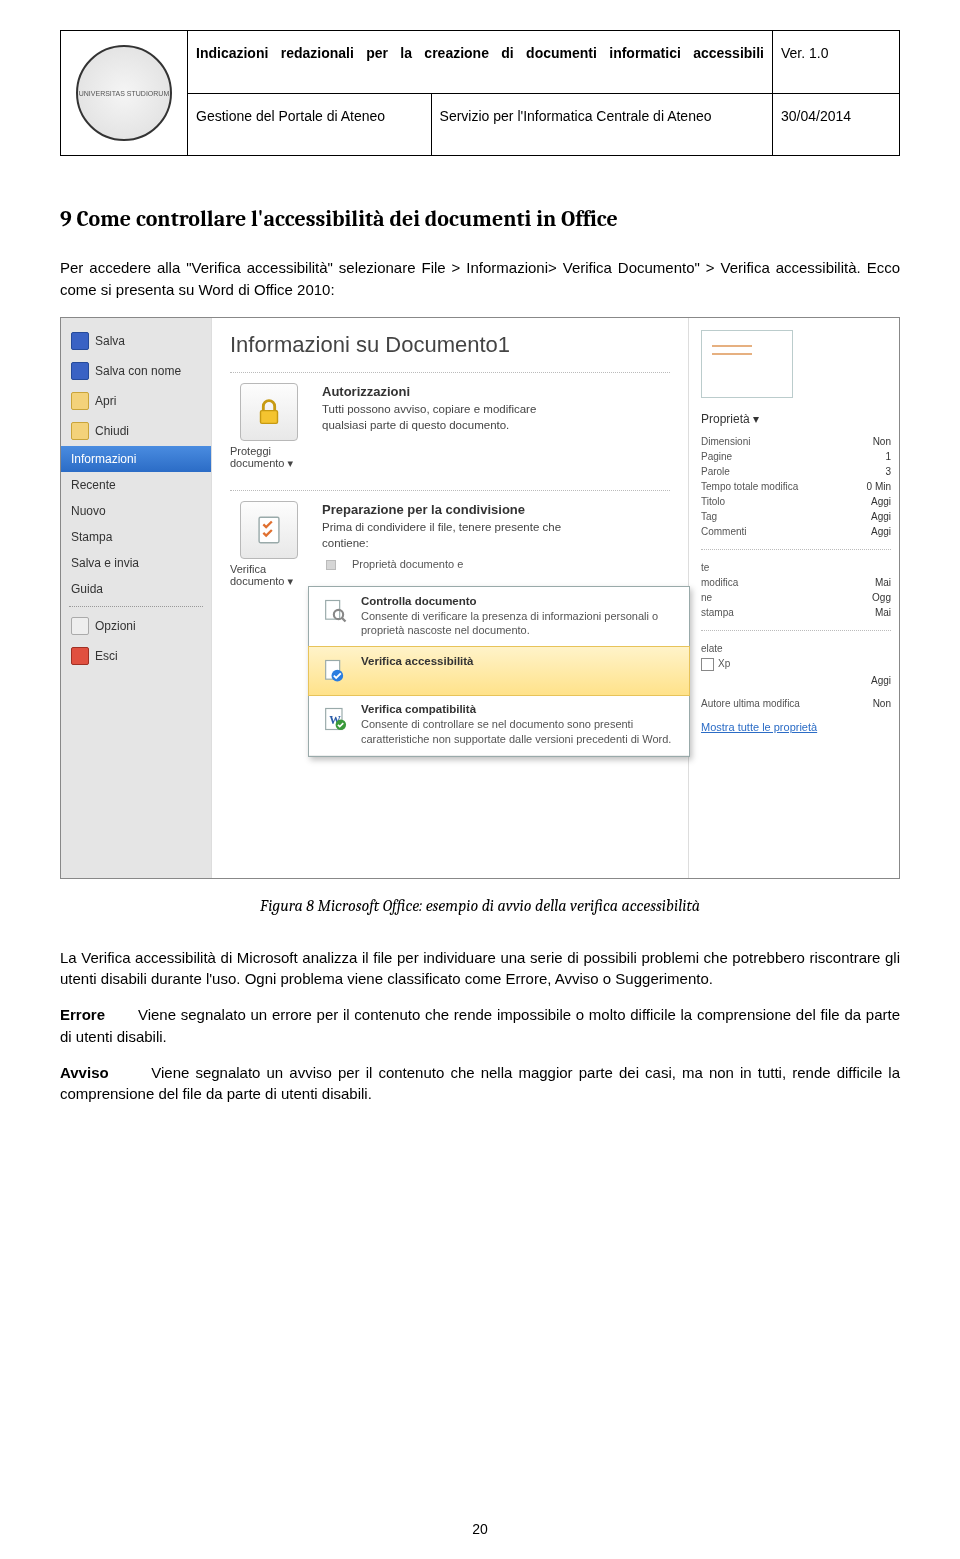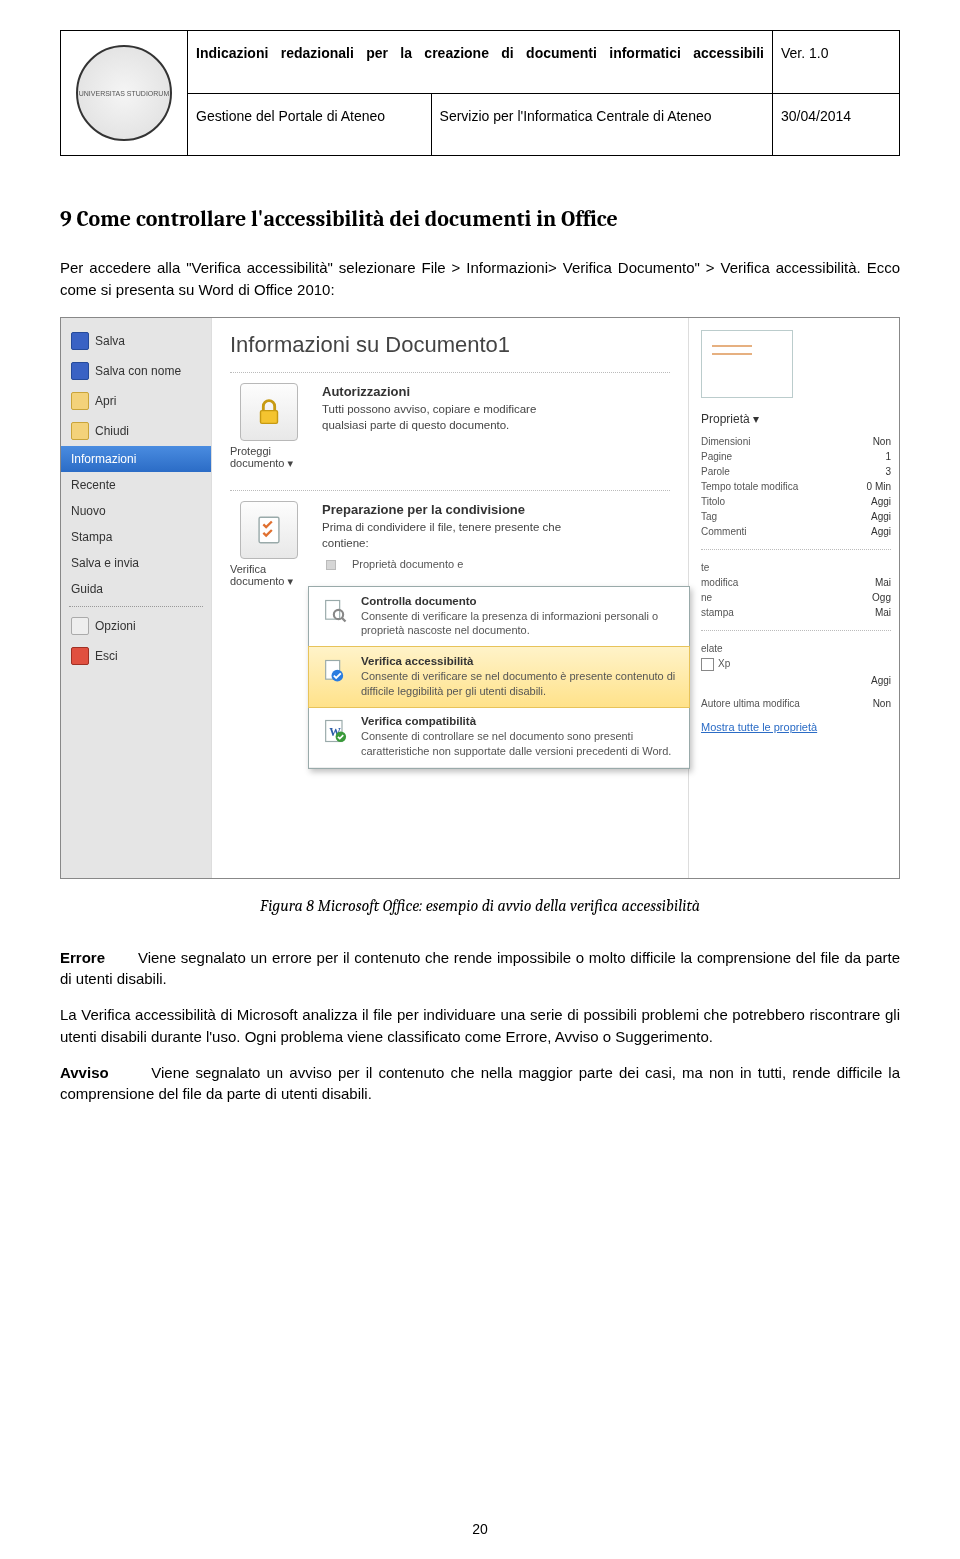--- a/index.html
+++ b/index.html
@@ -178,21 +178,21 @@
             <div><b>Controlla documento</b><span>Consente di verificare la presenza di informazioni personali o proprietà nascoste nel documento.</span></div>
           </div>
           <div class="menu-it hi">
             <div class="menu-ico">
                 <svg width="28" height="28" viewBox="0 0 24 24">
                   <rect x="4" y="3" width="12" height="16" fill="#fff" stroke="#9aa"></rect>
                   <circle cx="14" cy="16" r="5" fill="#2b7de0"></circle>
                   <path d="M11 16l2 2 4-4" stroke="#fff" stroke-width="1.6" fill="none"></path>
                 </svg>
               </div>
-            <div><b>Verifica accessibilità</b><span>Consente di verificare se nel documento è presente contenuto di difficile leggibilità per gli utenti disabili.</span></div>
+            <div><b>Verifica accessibilità</b></div>
           </div>
           <div class="menu-it">
             <div class="menu-ico">
                 <svg width="28" height="28" viewBox="0 0 24 24">
                   <rect x="4" y="3" width="14" height="18" fill="#fff" stroke="#9aa"></rect>
                   <text x="12" y="16" text-anchor="middle" font-size="10" font-family="Georgia" fill="#2b5ca8" font-weight="bold">W</text>
                   <circle cx="17" cy="17" r="4.5" fill="#3a9a3a"></circle>
                   <path d="M14.5 17l1.6 1.6 3-3" stroke="#fff" stroke-width="1.4" fill="none"></path>
                 </svg>
               </div>
@@ -270,18 +270,18 @@
             <span>Autore ultima modifica</span>
             <span class="v">Non</span>
           </div>
         <span class="plink">Mostra tutte le proprietà</span>
       </div>
     </div>
   </div>
 
   <p class="caption">Figura 8 Microsoft Office: esempio di avvio della verifica accessibilità</p>
 
+  <p class="just">La Verifica accessibilità di Microsoft analizza il file per individuare una serie di possibili problemi che potrebbero riscontrare gli utenti disabili durante l'uso. Ogni problema viene classificato come Errore, Avviso o Suggerimento.</p>
   <p class="just"><b>Errore</b>&nbsp;&nbsp;&nbsp;&nbsp;&nbsp;&nbsp;&nbsp;<span>Viene segnalato un errore per il contenuto che rende impossibile o molto difficile la comprensione del file da parte di utenti disabili.</span></p>
-  <p class="just">La Verifica accessibilità di Microsoft analizza il file per individuare una serie di possibili problemi che potrebbero riscontrare gli utenti disabili durante l'uso. Ogni problema viene classificato come Errore, Avviso o Suggerimento.</p>
   <p class="just"><b>Avviso</b>&nbsp;&nbsp;&nbsp;&nbsp;&nbsp;&nbsp;&nbsp;<span>Viene segnalato un avviso per il contenuto che nella maggior parte dei casi, ma non in tutti, rende difficile la comprensione del file da parte di utenti disabili.</span></p>
 
   <div class="pageno">20</div>
 </div>
 
 </body></html>

